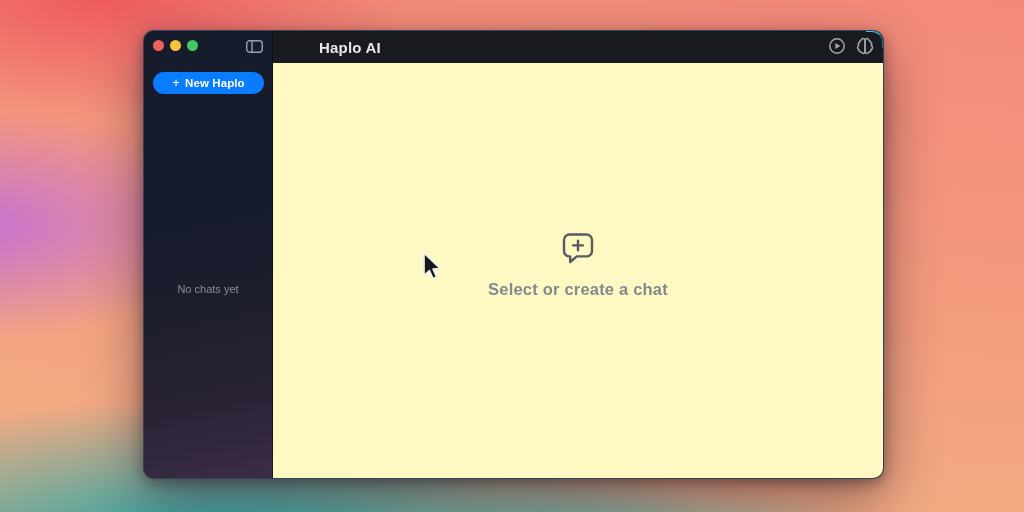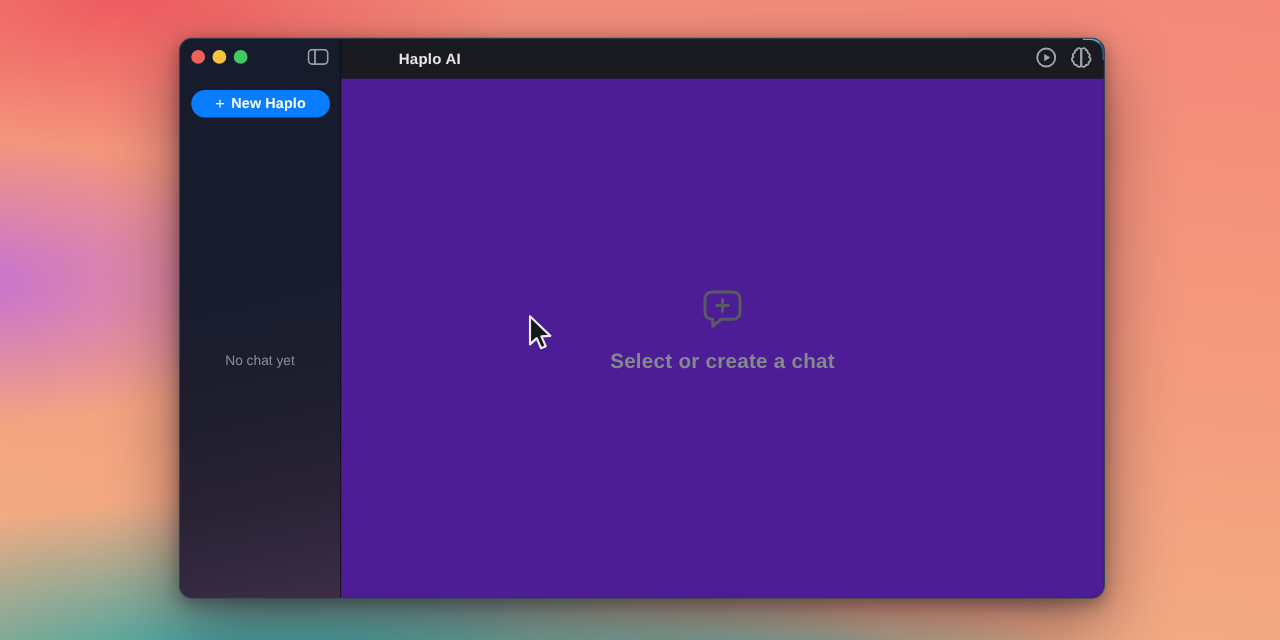--- a/index.html
+++ b/index.html
@@ -89,35 +89,35 @@
   .main { flex: 1; display: flex; flex-direction: column; min-width: 0; }
 
   .titlebar {
     height: 32px; flex: 0 0 32px;
     background: #1a1b20;
     display: flex; align-items: center;
     padding: 0 9px 0 22px;
   }
   .window-title {
     color: #e6e7e9;
-    font-size: 12px; font-weight: 700;
+    font-size: 15px; font-weight: 700;
     letter-spacing: 0.2px;
     padding-left: 24px;
   }
   .titlebar-spacer { flex: 1; }
   .toolbar { display: flex; align-items: center; gap: 9px; }
   .toolbar-btn {
     width: 19px; height: 19px;
     display: flex; align-items: center; justify-content: center;
     background: transparent; border: none; cursor: pointer;
   }
 
   .content {
     flex: 1;
-    background: #4c1d95;
+    background: #fef9c3;
     display: flex; align-items: center; justify-content: center;
     position: relative;
   }
   .empty-state {
     display: flex; flex-direction: column; align-items: center;
     transform: translateY(-5px);
   }
   .empty-bubble { margin-bottom: 12px; }
   .empty-title {
     color: #85888e;
@@ -152,21 +152,21 @@
             <line x1="6" y1="1" x2="6" y2="12" stroke="#9aa0a8" stroke-width="1.4"></line>
           </svg>
         </span>
       </div>
 
       <button class="new-chat-btn">
         <span class="new-chat-plus">+</span>
         <span>New Haplo</span>
       </button>
 
-      <div class="sidebar-empty">No chat yet</div>
+      <div class="sidebar-empty">No chats yet</div>
     </div>
 
     <div class="main">
 
       <div class="titlebar">
         <span class="window-title">Haplo AI</span>
         <span class="titlebar-spacer"></span>
         <div class="toolbar">
           <button class="toolbar-btn">
             <span>

